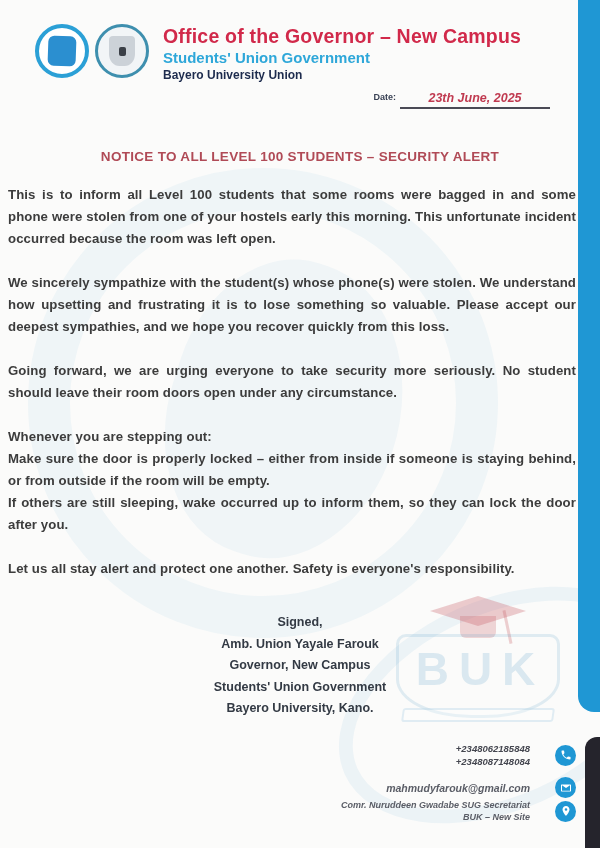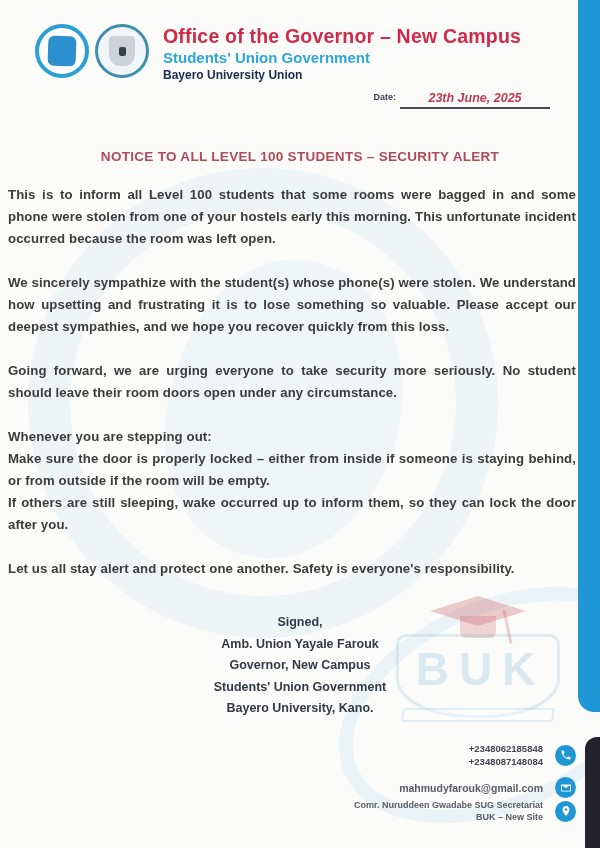--- a/index.html
+++ b/index.html
@@ -106,21 +106,21 @@
   }
   .body-text p{margin:0 0 22px 0;}
   .body-text .group p{margin:0;}
   .body-text .group{margin:0 0 22px 0;}
   
   .signature{
     position:absolute;top:612px;left:0;width:100%;text-align:center;z-index:2;
     font-size:12.5px;font-weight:800;color:#333a44;line-height:21.5px;
   }
   
-  .contact{position:absolute;right:24px;z-index:5;display:flex;align-items:center;gap:12px;}
+  .contact{position:absolute;right:24px;z-index:5;display:flex;align-items:center;gap:25px;font-style:italic;}
   .contact .txt{text-align:right;color:#4a4d57;font-weight:700;}
   .contact-phones{top:742px;}
   .contact-phones .txt{font-size:9.5px;line-height:13px;color:#44464f;}
   .contact-email{top:777px;}
   .contact-email .txt{font-size:10.5px;color:#5a5d66;}
   .contact-address{top:799px;}
   .contact-address .txt{font-size:9px;line-height:12px;color:#5a5d66;}
   .circle-icon{
     width:21px;height:21px;border-radius:50%;background:var(--icon-blue);
     display:flex;align-items:center;justify-content:center;flex:0 0 21px;

